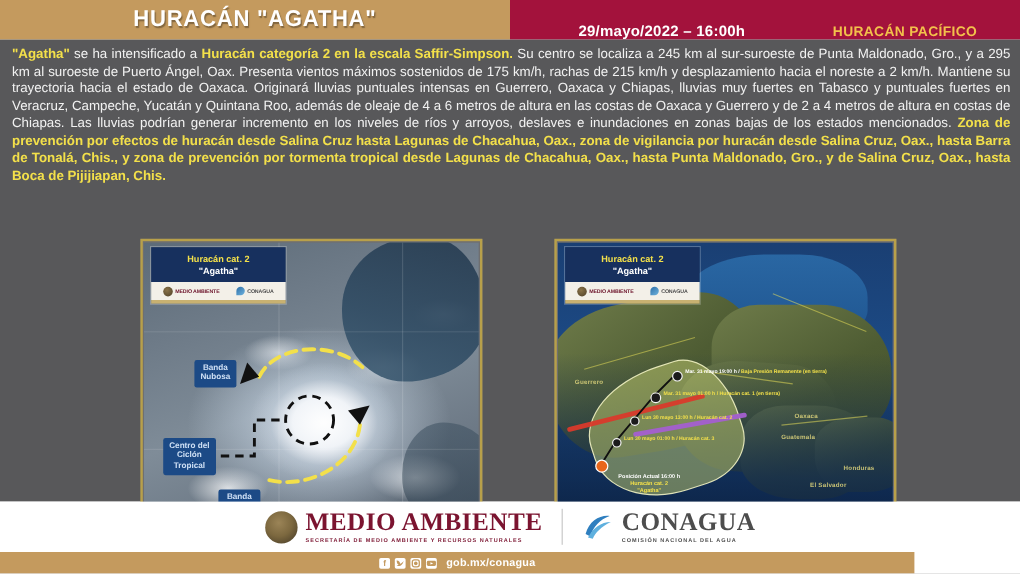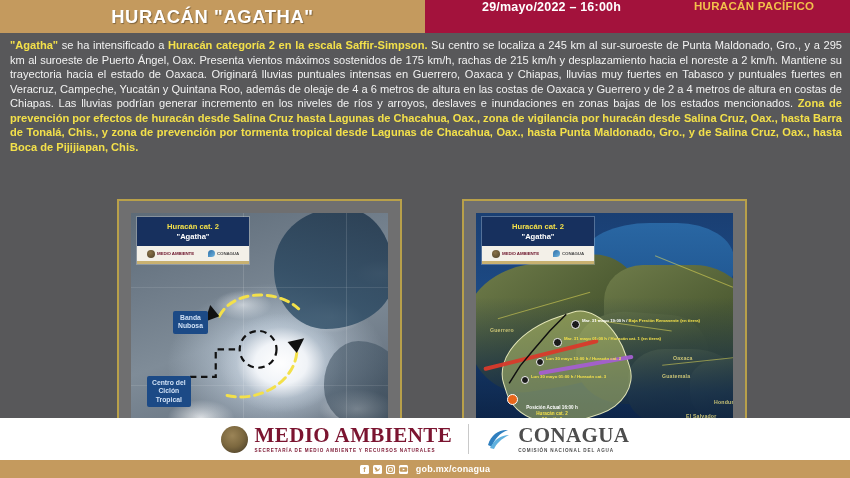--- a/index.html
+++ b/index.html
@@ -8,41 +8,41 @@
     background:#ffffff;
     font-family:"Liberation Sans", sans-serif;
     overflow:hidden;
     position:relative;
   }
   .stage{position:relative;width:850px;height:478px;overflow:hidden;background:#ffffff;}
 
   
   .header{position:absolute;left:0;top:0;width:850px;height:33px;display:flex;}
   .hdr-tan{width:425px;height:33px;background:#c49a5e;display:flex;align-items:center;justify-content:center;}
-  .hdr-red{flex:1;height:33px;background:#a3123c;display:flex;align-items:flex-start;}
+  .hdr-red{flex:1;height:33px;background:#a3123c;display:flex;align-items:flex-end;}
   .hdr-title{
     color:#ffffff;font-weight:bold;font-size:19px;letter-spacing:.6px;
     text-shadow:1px 1px 1px rgba(0,0,0,.35);
     font-family:"Liberation Sans", sans-serif;
     transform:scaleX(.97);
   }
   .hdr-date{color:#ffffff;font-weight:bold;font-size:12.5px;margin-left:57px;letter-spacing:.2px;}
   .hdr-ocean{color:#f2c14b;font-weight:bold;font-size:11.5px;margin-left:73px;letter-spacing:.3px;}
 
   
   .bodywrap{position:absolute;left:0;top:33px;width:850px;height:385px;background:#58585a;}
   .bodytext{
     position:absolute;left:10px;top:5px;width:832px;
     color:#f2f2f2;font-size:11.1px;line-height:14.55px;text-align:justify;
     font-family:"Liberation Sans", sans-serif;
   }
   .hl{color:#f3e04a;font-weight:bold;}
 
   
-  .panel{position:absolute;border:2px solid #b8a04a;background:#6f6f70;padding:12px;box-sizing:border-box;}
+  .panel{position:absolute;border:2px solid #b8a04a;background:#6f6f70;padding:1px;box-sizing:border-box;}
   .panel-left{left:117px;top:166px;width:285px;height:248px;}
   .panel-right{left:462px;top:166px;width:285px;height:248px;}
   .panel-inner{position:relative;width:100%;height:100%;overflow:hidden;}
 
   
   .sat{
     position:absolute;inset:0;
     background:
       radial-gradient(ellipse 62px 50px at 150px 150px, rgba(255,255,255,.97) 0%, rgba(250,252,255,.85) 42%, rgba(200,214,228,.35) 72%, rgba(150,170,190,0) 100%),
       radial-gradient(ellipse 110px 82px at 146px 152px, rgba(245,249,255,.72) 0%, rgba(210,224,238,.42) 55%, rgba(150,170,190,0) 100%),
@@ -134,21 +134,21 @@
   .ma-txt{display:flex;flex-direction:column;justify-content:center;}
   .ma-main{font-family:"Liberation Serif", serif;font-weight:bold;font-size:21px;color:#7b1430;letter-spacing:.4px;line-height:21px;}
   .ma-sub{font-size:4.6px;font-weight:bold;color:#7b1430;letter-spacing:.85px;margin-top:2px;}
   .divider{width:1px;height:30px;background:#c9c9c9;margin:0 16px;}
   .wave-big{width:26px;height:24px;margin-right:7px;position:relative;}
   .cg-txt{display:flex;flex-direction:column;justify-content:center;}
   .cg-main{font-family:"Liberation Serif", serif;font-weight:bold;font-size:21px;color:#4d4d4d;letter-spacing:.4px;line-height:21px;}
   .cg-sub{font-size:4.6px;font-weight:bold;color:#4d4d4d;letter-spacing:.85px;margin-top:2px;}
 
   
-  .footer{position:absolute;left:0;top:460px;width:850px;height:18px;background:#c49a5e;display:flex;align-items:center;justify-content:center;gap:4px;}
+  .footer{position:absolute;left:0;top:460px;width:762px;height:18px;background:#c49a5e;display:flex;align-items:center;justify-content:center;gap:4px;}
   .sico{width:9px;height:9px;background:#ffffff;border-radius:1.5px;display:inline-flex;align-items:center;justify-content:center;}
   .sico svg{display:block;}
   .foot-txt{color:#ffffff;font-size:9px;font-weight:bold;margin-left:4px;letter-spacing:.2px;}
 </style>
 </head>
 <body>
 
 <div class="stage">
 
   <div class="header">

